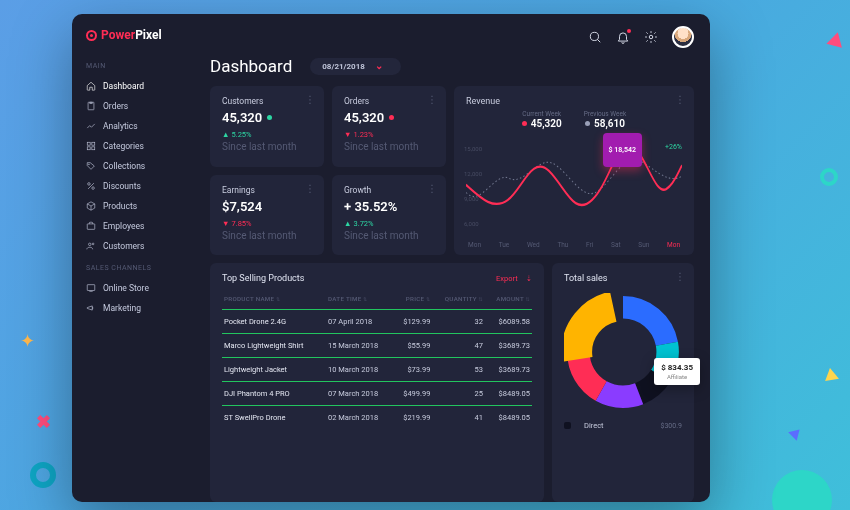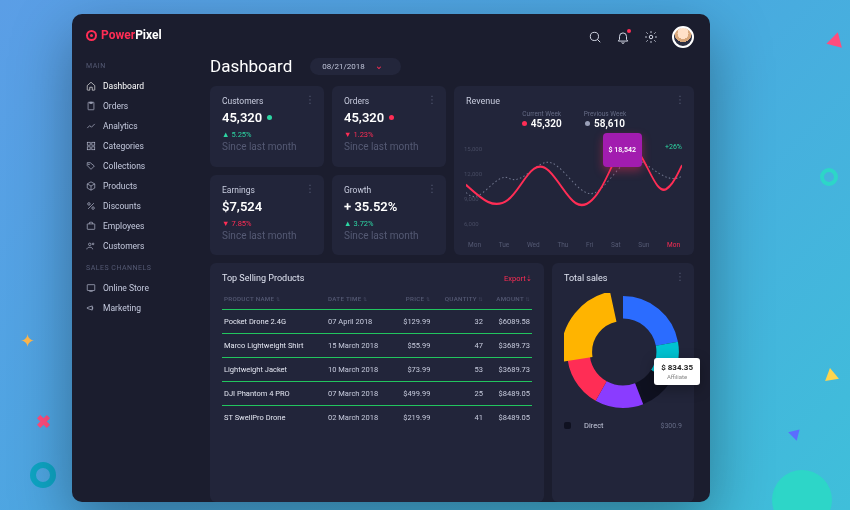--- a/index.html
+++ b/index.html
@@ -28,21 +28,21 @@
   .nav-item svg { width: 10px; height: 10px; fill: none; stroke: currentColor; stroke-width: 1.5; }
 
   .main { flex: 1; padding: 12px 16px 0 10px; overflow: hidden; display: flex; flex-direction: column; }
   .topbar { display: flex; align-items: center; justify-content: flex-end; gap: 14px; margin-bottom: 8px; }
   .topicon { width: 14px; height: 14px; color: #dfe3f0; cursor: pointer; position: relative; }
   .topicon svg { width: 14px; height: 14px; fill: none; stroke: currentColor; stroke-width: 1.6; }
   .avatar { width: 22px; height: 22px; border-radius: 50%; border: 2px solid #fff; background: radial-gradient(circle at 50% 30%, #ffe0c7 35%, #d9a87c 36% 55%, #2a2d40 56%); cursor: pointer; }
 
   .hrow { display: flex; align-items: center; gap: 18px; margin-bottom: 10px; }
   .h1 { color: #fff; font-size: 17px; font-weight: 400; }
-  .datepill { background: #23263b; border-radius: 13px; padding: 4px 18px 4px 12px; font-size: 8px; color: #bfc4d8; display: flex; align-items: center; gap: 10px; cursor: pointer; }
+  .datepill { background: #23263b; border-radius: 13px; padding: 4px 18px 4px 12px; font-size: 8px; color: #bfc4d8; display: flex; align-items: center; gap: 10px; cursor: pointer; font-weight: bold; }
   .datepill::after { content: "⌄"; color: #ff2d55; font-size: 10px; line-height: 6px; }
 
   .grid1 { display: flex; gap: 8px; margin-bottom: 8px; }
   .colcards { display: grid; grid-template-columns: 1fr 1fr; gap: 8px; width: 236px; flex-shrink: 0; }
   .card { background: #22253a; border-radius: 6px; padding: 10px 12px; position: relative; }
   .card .ttl { color: #c8ccde; font-size: 8.5px; margin-bottom: 4px; }
   .card .val { color: #fff; font-size: 13px; font-weight: 600; display: flex; align-items: center; gap: 5px; }
   .card .val .dot { width: 5px; height: 5px; border-radius: 50%; }
   .card .delta { font-size: 7.5px; margin-top: 5px; display: flex; align-items: center; gap: 2px; }
   .card .delta.up { color: #2dd6a3; }
@@ -64,21 +64,21 @@
   .xlabels { display: flex; justify-content: space-between; font-size: 6.5px; color: #555a74; padding: 0 2px; }
   .xlabels span:last-child { color: #ff2d55; }
   .bubble { position: absolute; background: #a21caf; color: #fff; font-size: 7px; font-weight: 600; padding: 13px 6px; border-radius: 4px; box-shadow: 0 4px 10px rgba(255,45,85,.4); margin-left: 24px; }
   .pctlbl { position: absolute; color: #2dd6a3; font-size: 7px; }
   .ylabels { position: absolute; left: -2px; top: 12px; bottom: 14px; display: flex; flex-direction: column; justify-content: space-between; font-size: 6px; color: #474b62; }
 
   .grid2 { display: flex; gap: 8px; flex: 1; min-height: 0; }
   .tblcard { background: #22253a; border-radius: 6px; padding: 10px 12px; width: 380px; display: flex; flex-direction: column; }
   .tblhead { display: flex; justify-content: space-between; align-items: center; margin-bottom: 8px; }
   .tblttl { color: #dfe3f0; font-size: 9px; }
-  .export { color: #ff2d55; font-size: 7.5px; display: flex; align-items: flex-start; gap: 0; cursor: pointer; }
+  .export { color: #ff2d55; font-size: 7.5px; display: flex; align-items: flex-start; gap: 8px; cursor: pointer; }
   table { width: 100%; border-collapse: collapse; font-size: 7.5px; }
   th { color: #555a74; text-transform: uppercase; font-size: 6.2px; font-weight: 500; text-align: left; padding: 4px 2px 6px; letter-spacing: .3px; }
   th.r, td.r { text-align: right; }
   th::after { content: " ⇅"; font-size: 5px; opacity: .6; }
   td { color: #c8ccde; padding: 7px 2px; border-top: 1px solid #22c55e; }
   td.prd { color: #e4e7f2; }
 
   .salescard { background: #22253a; border-radius: 6px; padding: 10px 12px; flex: 1; position: relative; }
   .salesttl { color: #dfe3f0; font-size: 9px; margin-bottom: 10px; }
   .donutwrap { position: relative; width: 118px; height: 118px; margin: 0 auto; }
@@ -153,35 +153,35 @@
           <svg viewBox="0 0 24 24">
             <path d="M20 12l-8 8-9-9V4h7z"></path>
             <circle cx="7" cy="8" r="1"></circle>
           </svg>
         </span>
       <span>Collections</span>
     </div>
     <div class="nav-item">
       <span class="ico">
           <svg viewBox="0 0 24 24">
-            <path d="M12 2l9 5v10l-9 5-9-5V7z"></path>
-            <path d="M3 7l9 5 9-5M12 22V12"></path>
-          </svg>
-        </span>
-      <span>Products</span>
-    </div>
-    <div class="nav-item">
-      <span class="ico">
-          <svg viewBox="0 0 24 24">
             <circle cx="7" cy="7" r="3"></circle>
             <circle cx="17" cy="17" r="3"></circle>
             <path d="M19 5L5 19"></path>
           </svg>
         </span>
       <span>Discounts</span>
+    </div>
+    <div class="nav-item">
+      <span class="ico">
+          <svg viewBox="0 0 24 24">
+            <path d="M12 2l9 5v10l-9 5-9-5V7z"></path>
+            <path d="M3 7l9 5 9-5M12 22V12"></path>
+          </svg>
+        </span>
+      <span>Products</span>
     </div>
     <div class="nav-item">
       <span class="ico">
           <svg viewBox="0 0 24 24">
             <rect x="3" y="7" width="18" height="13" rx="1"></rect>
             <path d="M8 7V5a2 2 0 0 1 2-2h4a2 2 0 0 1 2 2v2"></path>
           </svg>
         </span>
       <span>Employees</span>
     </div>

